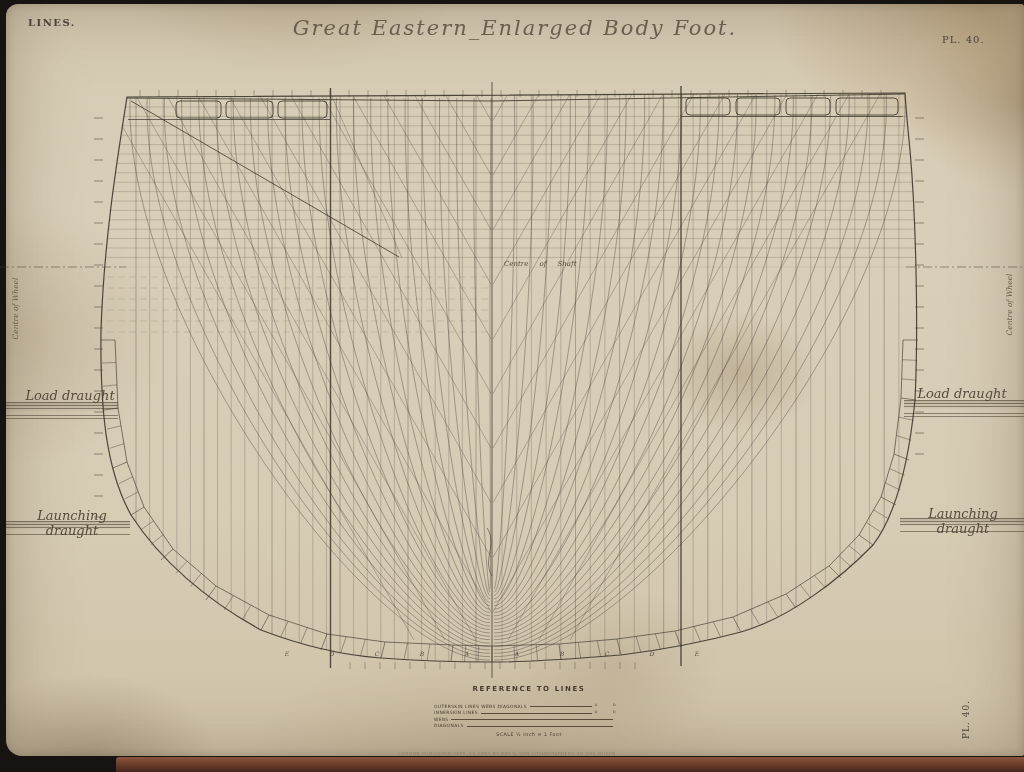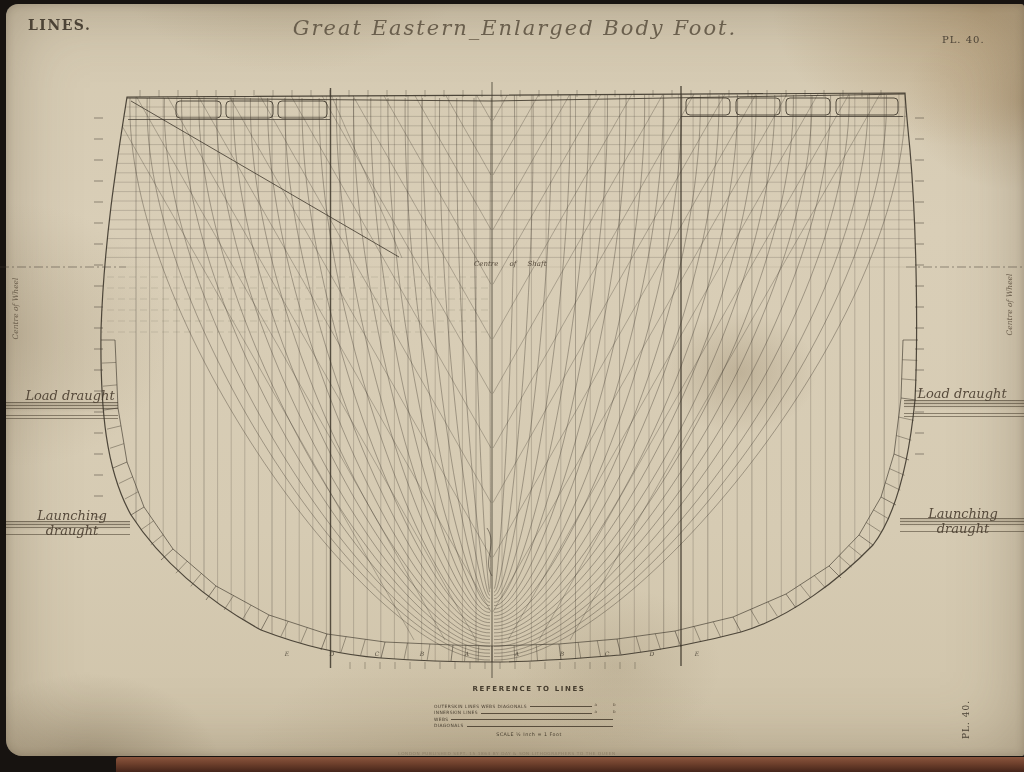--- a/index.html
+++ b/index.html
@@ -17,21 +17,21 @@
       radial-gradient(120px 95px  at 72% 49%,  rgba(118, 98,68,.25), rgba(118,98,68,0) 65%),
       radial-gradient(260px 220px at 1% 44%,   rgba(132,114,84,.22), rgba(132,114,84,0) 60%),
       radial-gradient(430px 240px at 48% 103%, rgba(150,130,95,.28), rgba(150,130,95,0) 60%),
       radial-gradient(220px 150px at 8% 101%,  rgba(108, 93,68,.35), rgba(108,93,68,0) 60%),
       radial-gradient(300px 190px at 28% -6%,  rgba(158,138,103,.30), rgba(158,138,103,0) 60%),
       radial-gradient(160px 120px at 60% 88%,  rgba(125,108,78,.18), rgba(125,108,78,0) 65%),
       linear-gradient(180deg,#d4c9b1,#d9ceb7 30%,#d6cbb3 70%,#cfc3a9);
     box-shadow: inset 0 0 70px rgba(88,72,48,.35), inset 0 0 8px rgba(60,48,30,.25);
   }
   .txt{position:absolute;color:#4c4336;}
-  .corner-label{left:22px;top:13px;font-size:14px;font-weight:bold;letter-spacing:1.5px;}
+  .corner-label{left:22px;top:13px;font-size:10px;font-weight:bold;letter-spacing:1.5px;}
   .title{
     left:0;right:0;top:12px;text-align:center;
     font-style:italic;font-size:21px;letter-spacing:2px;color:#6a5f4d;
   }
   .plate-top{left:936px;top:30px;font-size:10px;letter-spacing:1px;}
   .plate-side{left:930px;top:700px;width:60px;font-size:9px;letter-spacing:1px;
     transform:rotate(-90deg);transform-origin:center;}
   .script{font-style:italic;font-size:13px;color:#574b3c;text-align:center;}
   .vlabel{font-style:italic;font-size:7.5px;color:#6a5d4b;width:90px;text-align:center;
     transform:rotate(-90deg);transform-origin:center;}
@@ -75,21 +75,21 @@
   <div class="txt script" style="left:14px;top:384px;width:100px;">Load draught</div>
   <div class="txt script" style="left:900px;top:382px;width:112px;">Load draught</div>
   <div class="hatch" style="left:0;top:398px;width:112px;height:17px;"></div>
   <div class="hatch" style="left:898px;top:396px;width:122px;height:17px;"></div>
 
   <div class="txt script" style="left:6px;top:504px;width:120px;">Launching draught</div>
   <div class="txt script" style="left:896px;top:502px;width:122px;">Launching draught</div>
   <div class="hatch" style="left:0;top:517px;width:124px;height:16px;"></div>
   <div class="hatch" style="left:894px;top:514px;width:126px;height:16px;"></div>
 
-  <div class="txt script" style="left:468px;top:256px;width:130px;font-size:7px;word-spacing:9px;text-align:left;">Centre  of  Shaft</div>
+  <div class="txt script" style="left:498px;top:256px;width:130px;font-size:7px;word-spacing:9px;text-align:left;">Centre  of  Shaft</div>
 
   <div class="legend">
     <div class="legend-title">REFERENCE TO LINES</div>
     <div class="legend-row">
       <span>OUTERSKIN LINES WEBS DIAGONALS</span>
       <div class="leader"></div>
       <span class="mark">a b</span>
     </div>
     <div class="legend-row">
       <span>INNERSKIN LINES</span>

